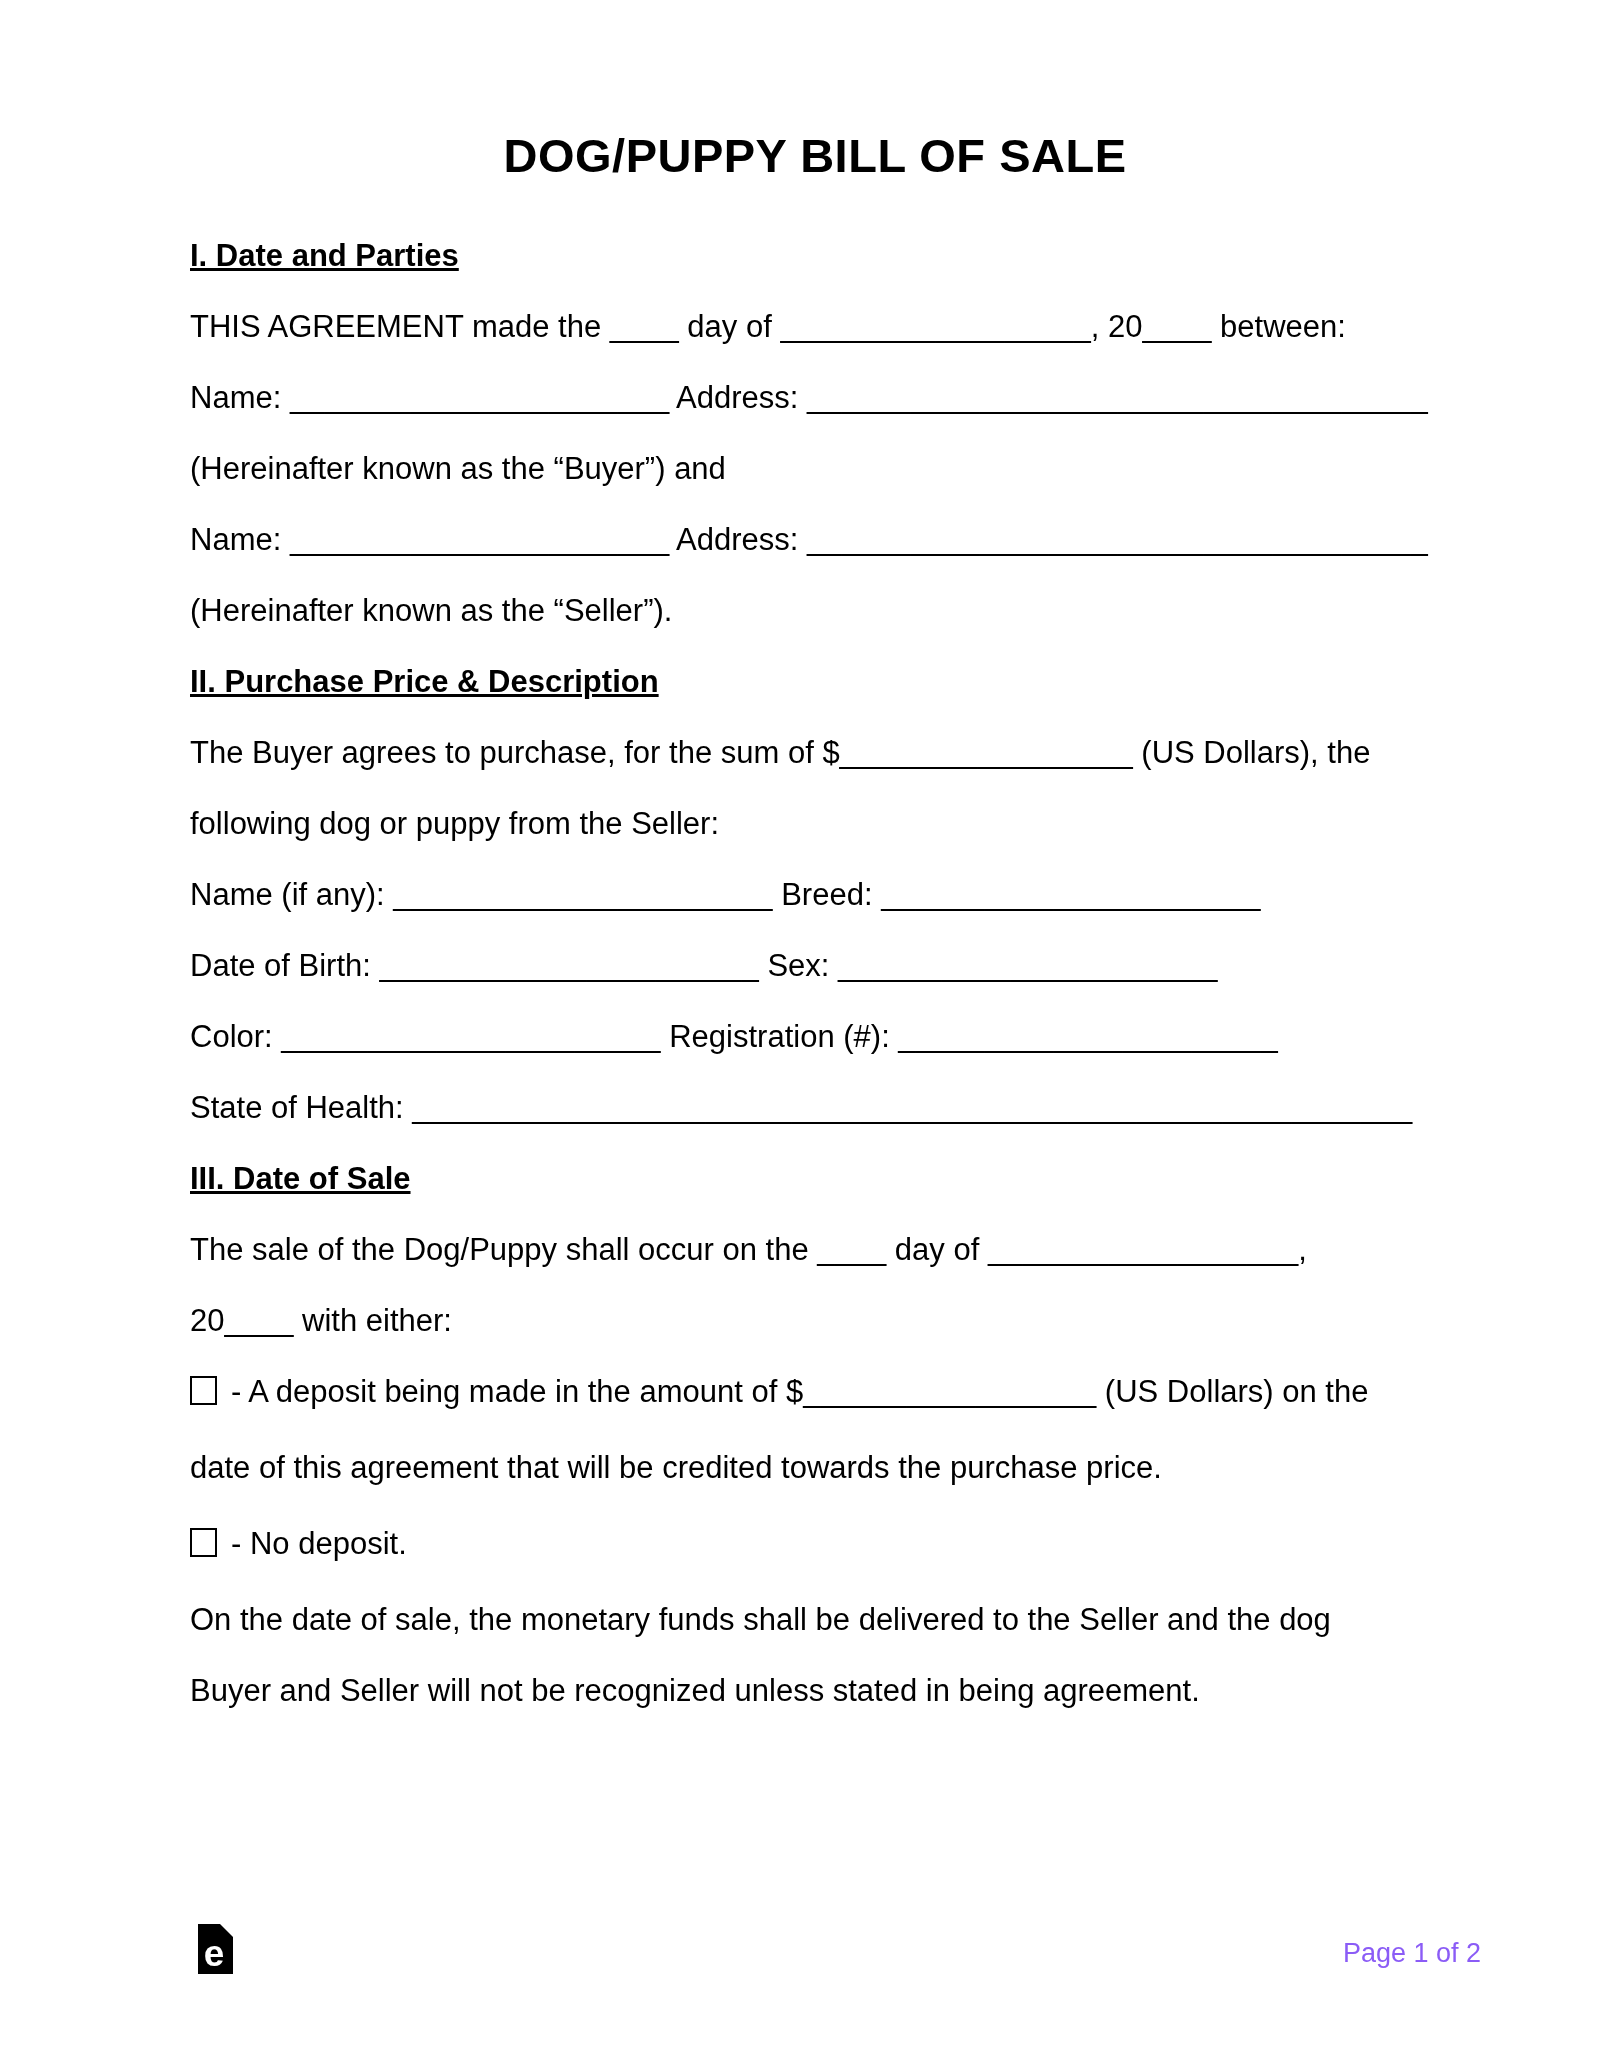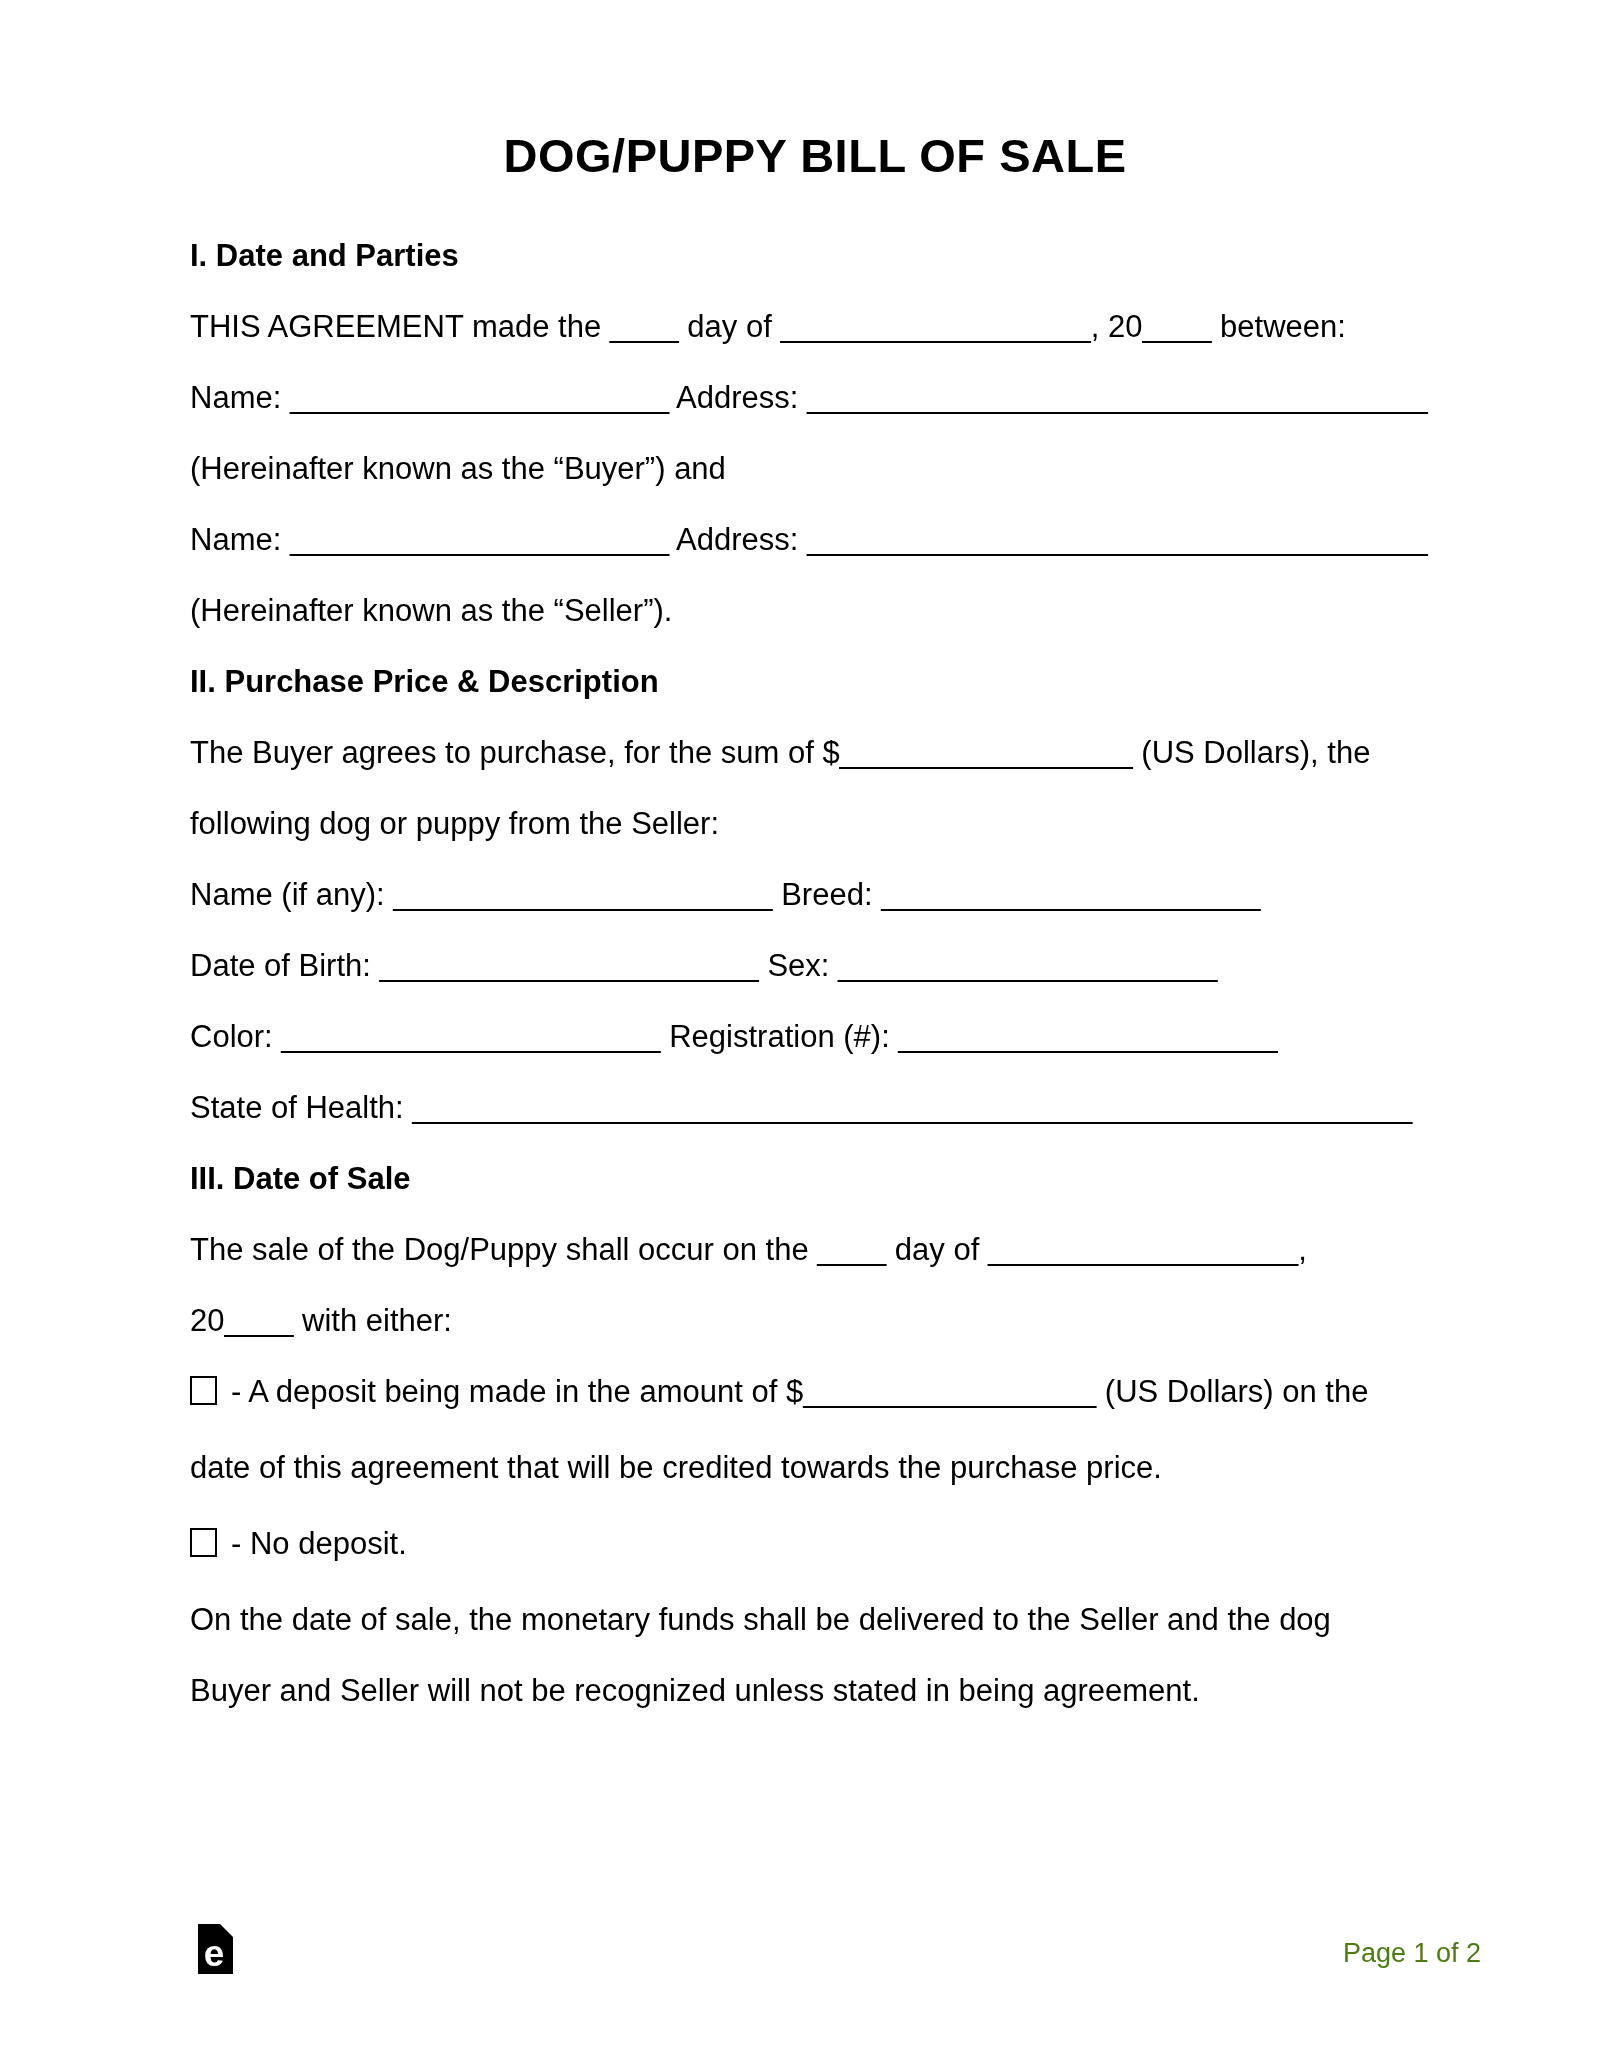--- a/index.html
+++ b/index.html
@@ -31,20 +31,21 @@
     margin: 0 0 29px 0;
     letter-spacing: 0.5px;
   }
   .line {
     font-size: 31px;
     line-height: 71px;
     white-space: nowrap;
   }
   .heading {
     font-weight: bold;
+    text-decoration: underline;
   }
   .mt5 { margin-top: 5px; }
   .checkbox {
     display: inline-block;
     width: 23px;
     height: 25px;
     border: 2px solid #000;
     background: #fff;
     margin-right: 14px;
     vertical-align: -3px;
@@ -84,21 +85,21 @@
     font-size: 37px;
     font-weight: bold;
     line-height: 1;
     font-family: "Liberation Sans", sans-serif;
   }
   .page-num {
     position: absolute;
     top: 1938px;
     right: 142px;
     font-size: 27px;
-    color: #4d7c0f;
+    color: #8b5cf6;
   }
 </style>
 </head>
 <body>
 
 <div class="page">
   <div class="content">
 
     <h1 class="title">DOG/PUPPY BILL OF SALE</h1>
 

